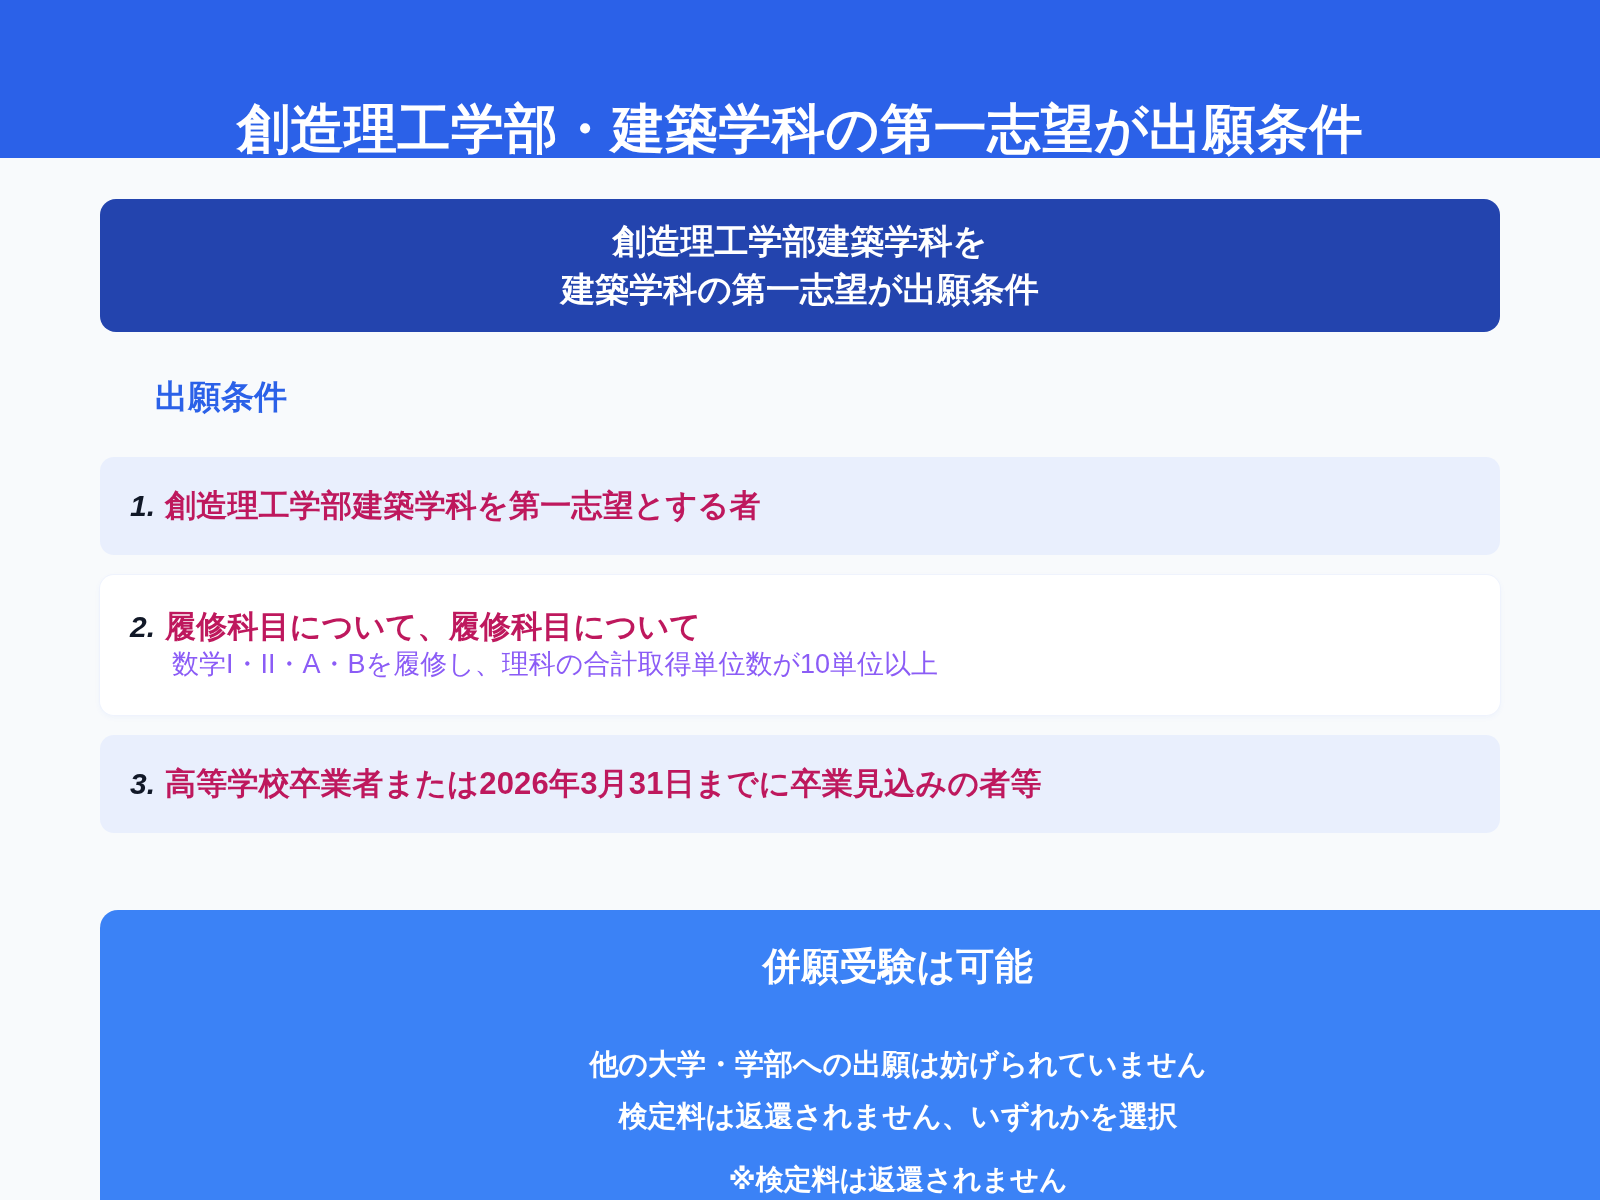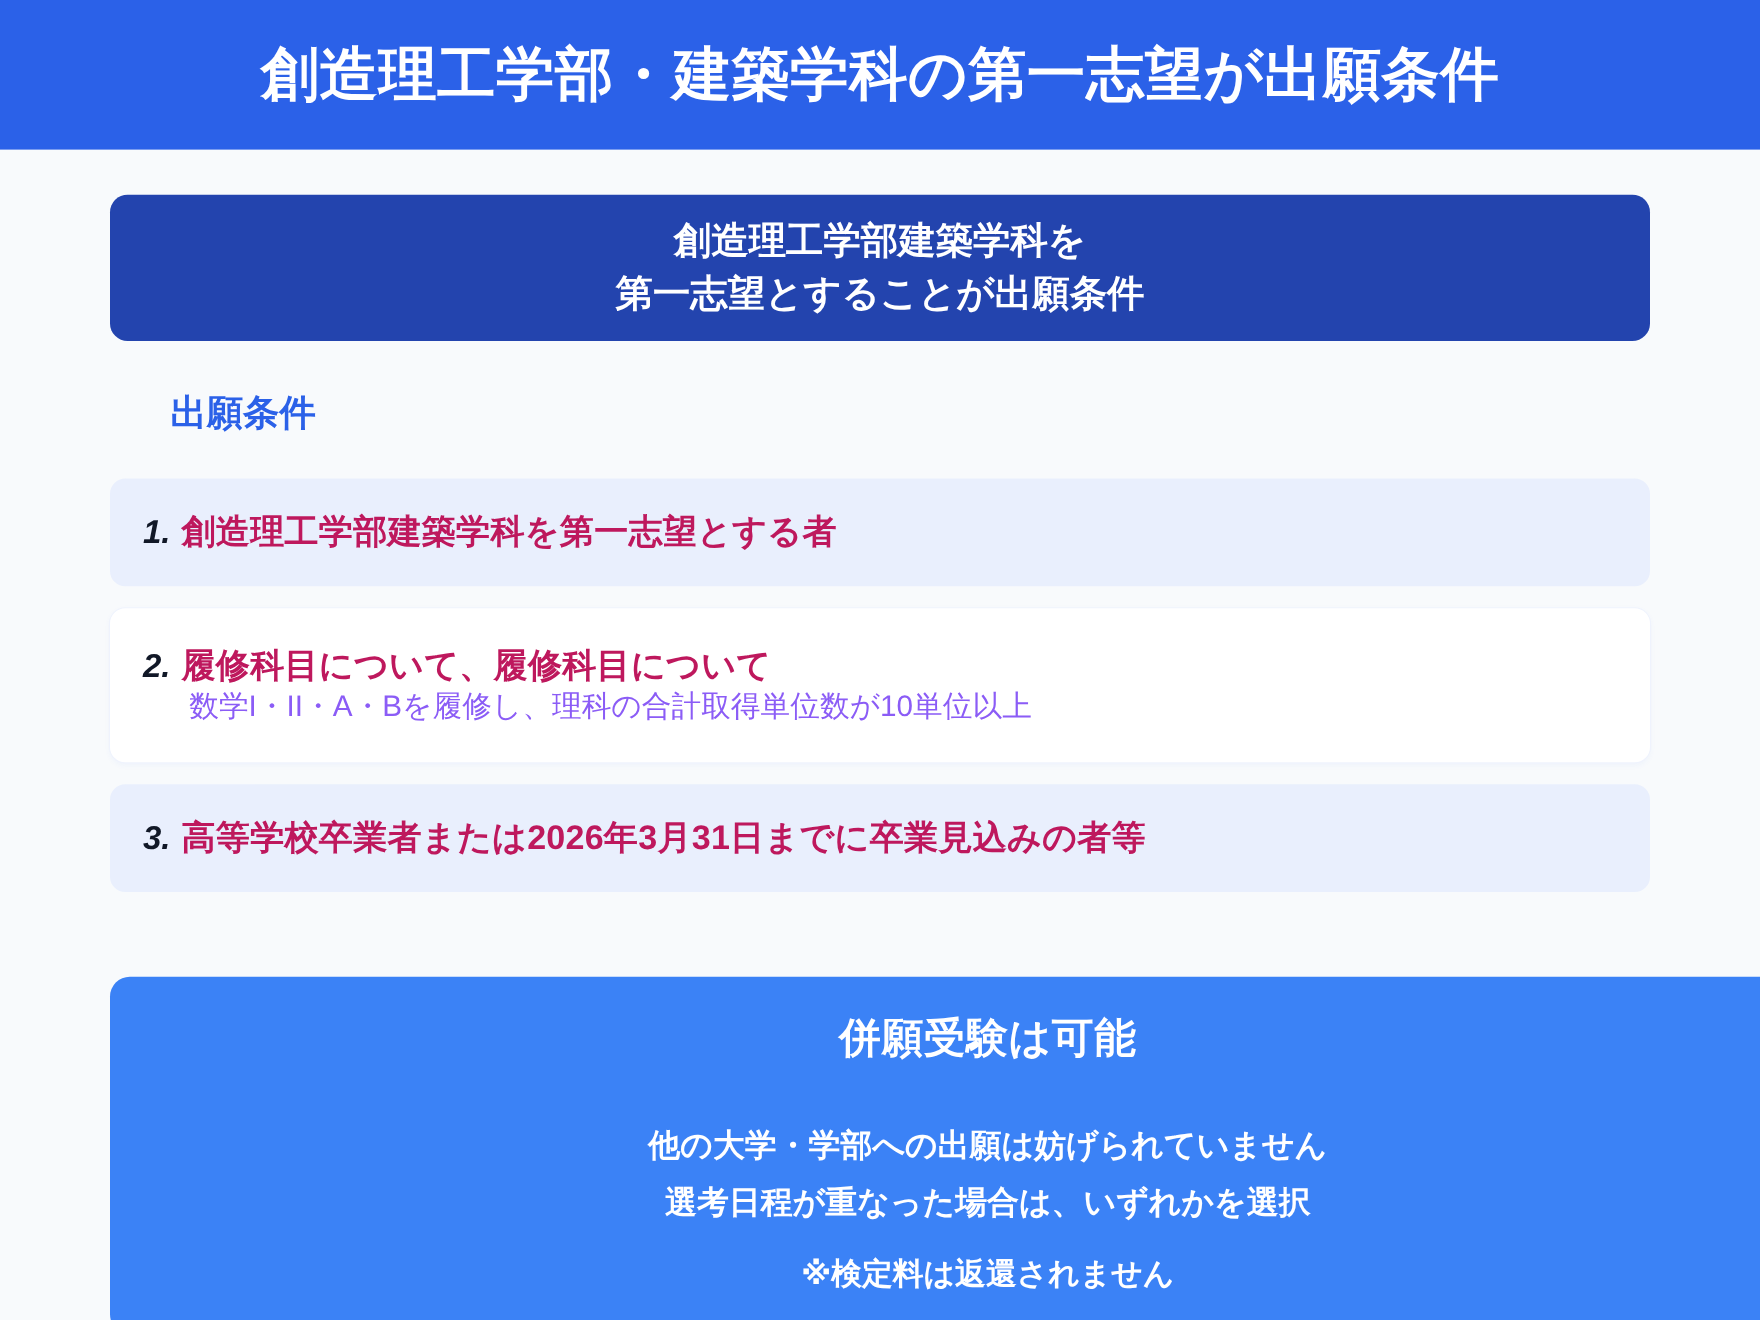--- a/index.html
+++ b/index.html
@@ -23,24 +23,24 @@
     height: 1200px;
     position: relative;
     background: #f8fafc;
     display: flex;
     flex-direction: column;
   }
 
   
   .header-banner {
     width: 1600px;
-    height: 136px;
+    height: 158px;
     background: #2b61e8;
     display: flex;
-    align-items: center;
+    align-items: flex-end;
     justify-content: center;
     flex: none;
   }
   .header-title {
     color: #ffffff;
     font-size: 53px;
     font-weight: 700;
     letter-spacing: 0.5px;
     line-height: 1.1;
     text-align: center;
@@ -190,21 +190,21 @@
 <div class="page">
 
   <div class="header-banner">
     <h1 class="header-title">創造理工学部・建築学科の第一志望が出願条件</h1>
   </div>
 
   <div class="content">
 
     <div class="statement-box">
       <div class="statement-line">創造理工学部建築学科を</div>
-      <div class="statement-line">第一志望とすることが出願条件</div>
+      <div class="statement-line">建築学科の第一志望が出願条件</div>
     </div>
 
     <div class="section-heading">出願条件</div>
 
     <div class="req-list">
 
       <div class="req-item tone-tint">
         <div class="req-main">
           <span class="req-num">1.</span>
           <span class="req-text">創造理工学部建築学科を第一志望とする者</span>
@@ -227,19 +227,19 @@
         </div>
 
       </div>
 
     </div>
 
     <div class="note-card">
       <div class="note-title">併願受験は可能</div>
       <div class="note-lines">
         <div class="note-line">他の大学・学部への出願は妨げられていません</div>
-        <div class="note-line">選考日程が重なった場合は、いずれかを選択</div>
+        <div class="note-line">検定料は返還されません、いずれかを選択</div>
         <div class="note-line note-line-last">※検定料は返還されません</div>
       </div>
     </div>
 
   </div>
 </div>
 
 </body></html>

